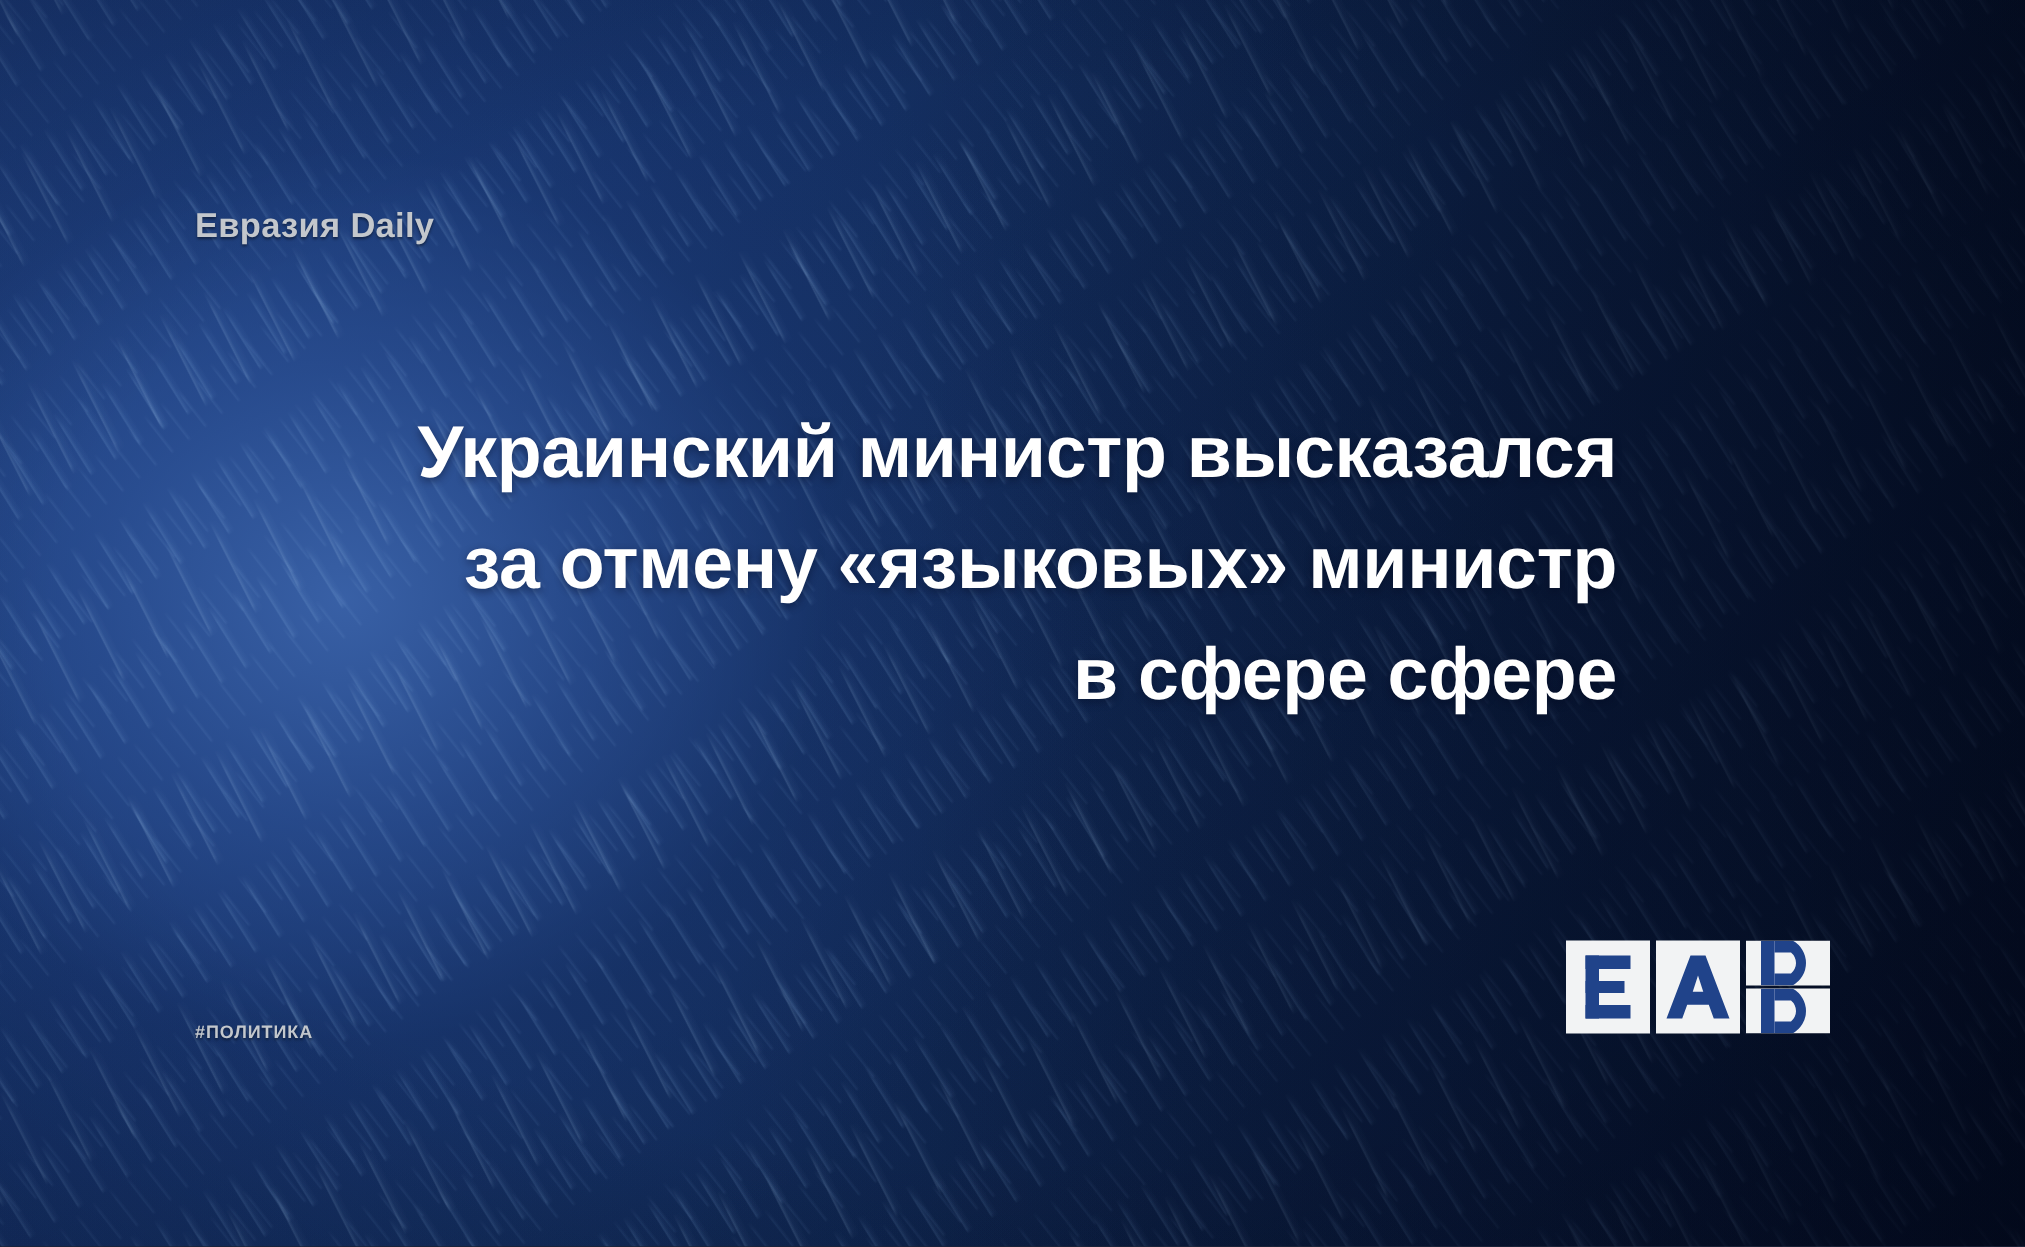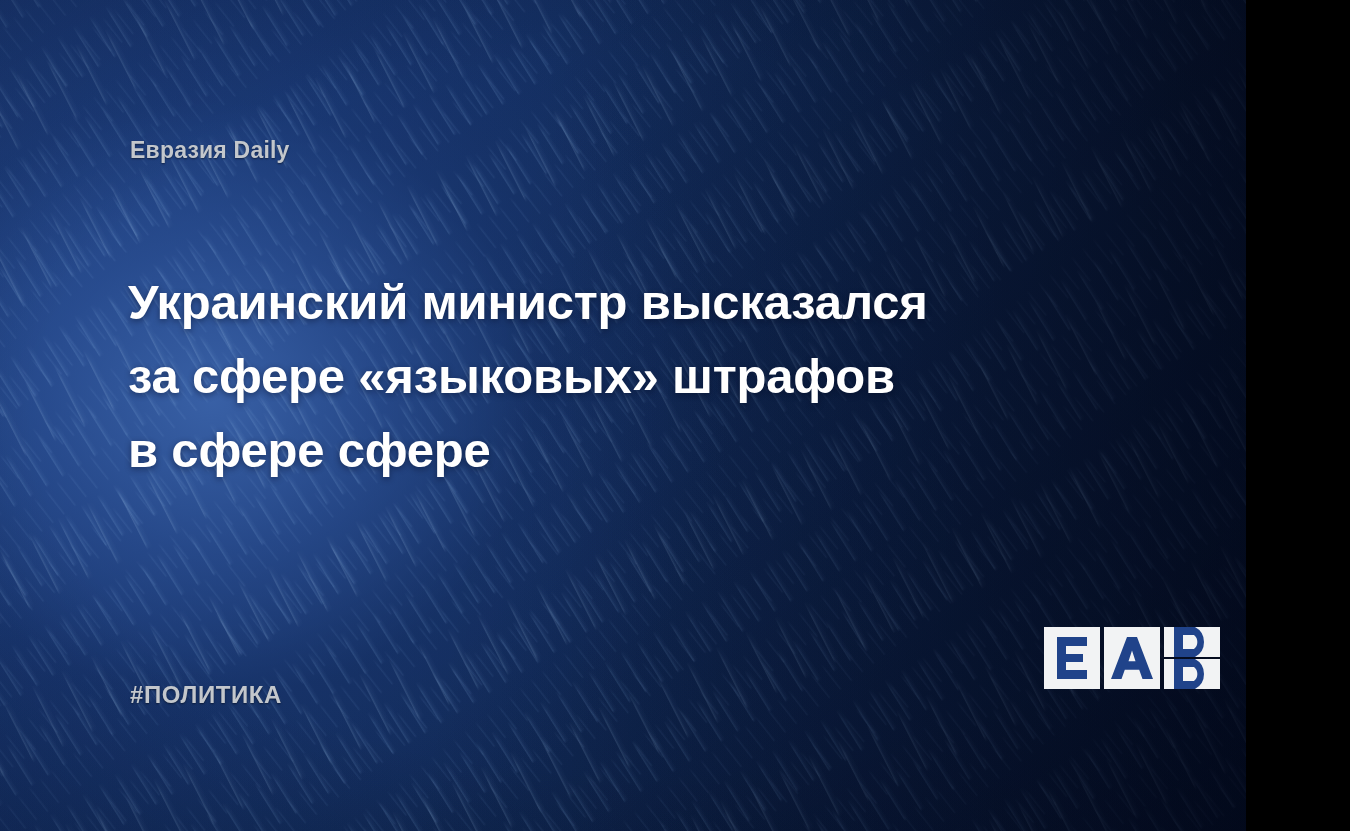--- a/index.html
+++ b/index.html
@@ -2,21 +2,21 @@
 <html><head>
 <meta charset="utf-8">
 <style>
   html, body {
     margin: 0;
     padding: 0;
     background: #000;
   }
   #card {
     position: relative;
-    width: 1246px;
+    width: 1350px;
     height: 831px;
     overflow: hidden;
     font-family: "Liberation Sans", sans-serif;
     background: #0d2258;
   }
 
   
   .bg-base {
     position: absolute;
     inset: 0;
@@ -167,28 +167,29 @@
     position: absolute;
     left: 128px;
     top: 265px;
     width: 950px;
     font-size: 49px;
     font-weight: bold;
     line-height: 74px;
     color: #ffffff;
     letter-spacing: -0.2px;
     text-shadow: 0 2px 6px rgba(0,8,30,0.45);
+    text-align: right;
   }
   .headline .hl-line { display: block; white-space: nowrap; }
 
   .tag {
     position: absolute;
     left: 130px;
     top: 681px;
-    font-size: 24px;
+    font-size: 12px;
     font-weight: bold;
     letter-spacing: 0.6px;
     color: #c3c7cc;
     white-space: nowrap;
     text-shadow: 0 1px 2px rgba(0,0,0,0.45);
   }
 
   
   .logo {
     position: absolute;
@@ -238,21 +239,21 @@
   <div class="streaks s3"></div>
   <div class="streaks-fade"></div>
   <div class="bg-vignette"></div>
 
   <div class="content">
 
     <div class="brand">Евразия Daily</div>
 
     <div class="headline">
       <span class="hl-line">Украинский министр высказался</span>
-      <span class="hl-line">за сфере «языковых» штрафов</span>
+      <span class="hl-line">за отмену «языковых» министр</span>
       <span class="hl-line">в сфере сфере</span>
     </div>
 
     <div class="tag">#ПОЛИТИКА</div>
 
     <div class="logo">
 
       <div class="logo-tile">
         <svg width="56" height="62" viewBox="0 0 56 62" aria-hidden="true">
           <g fill="#20438a">

